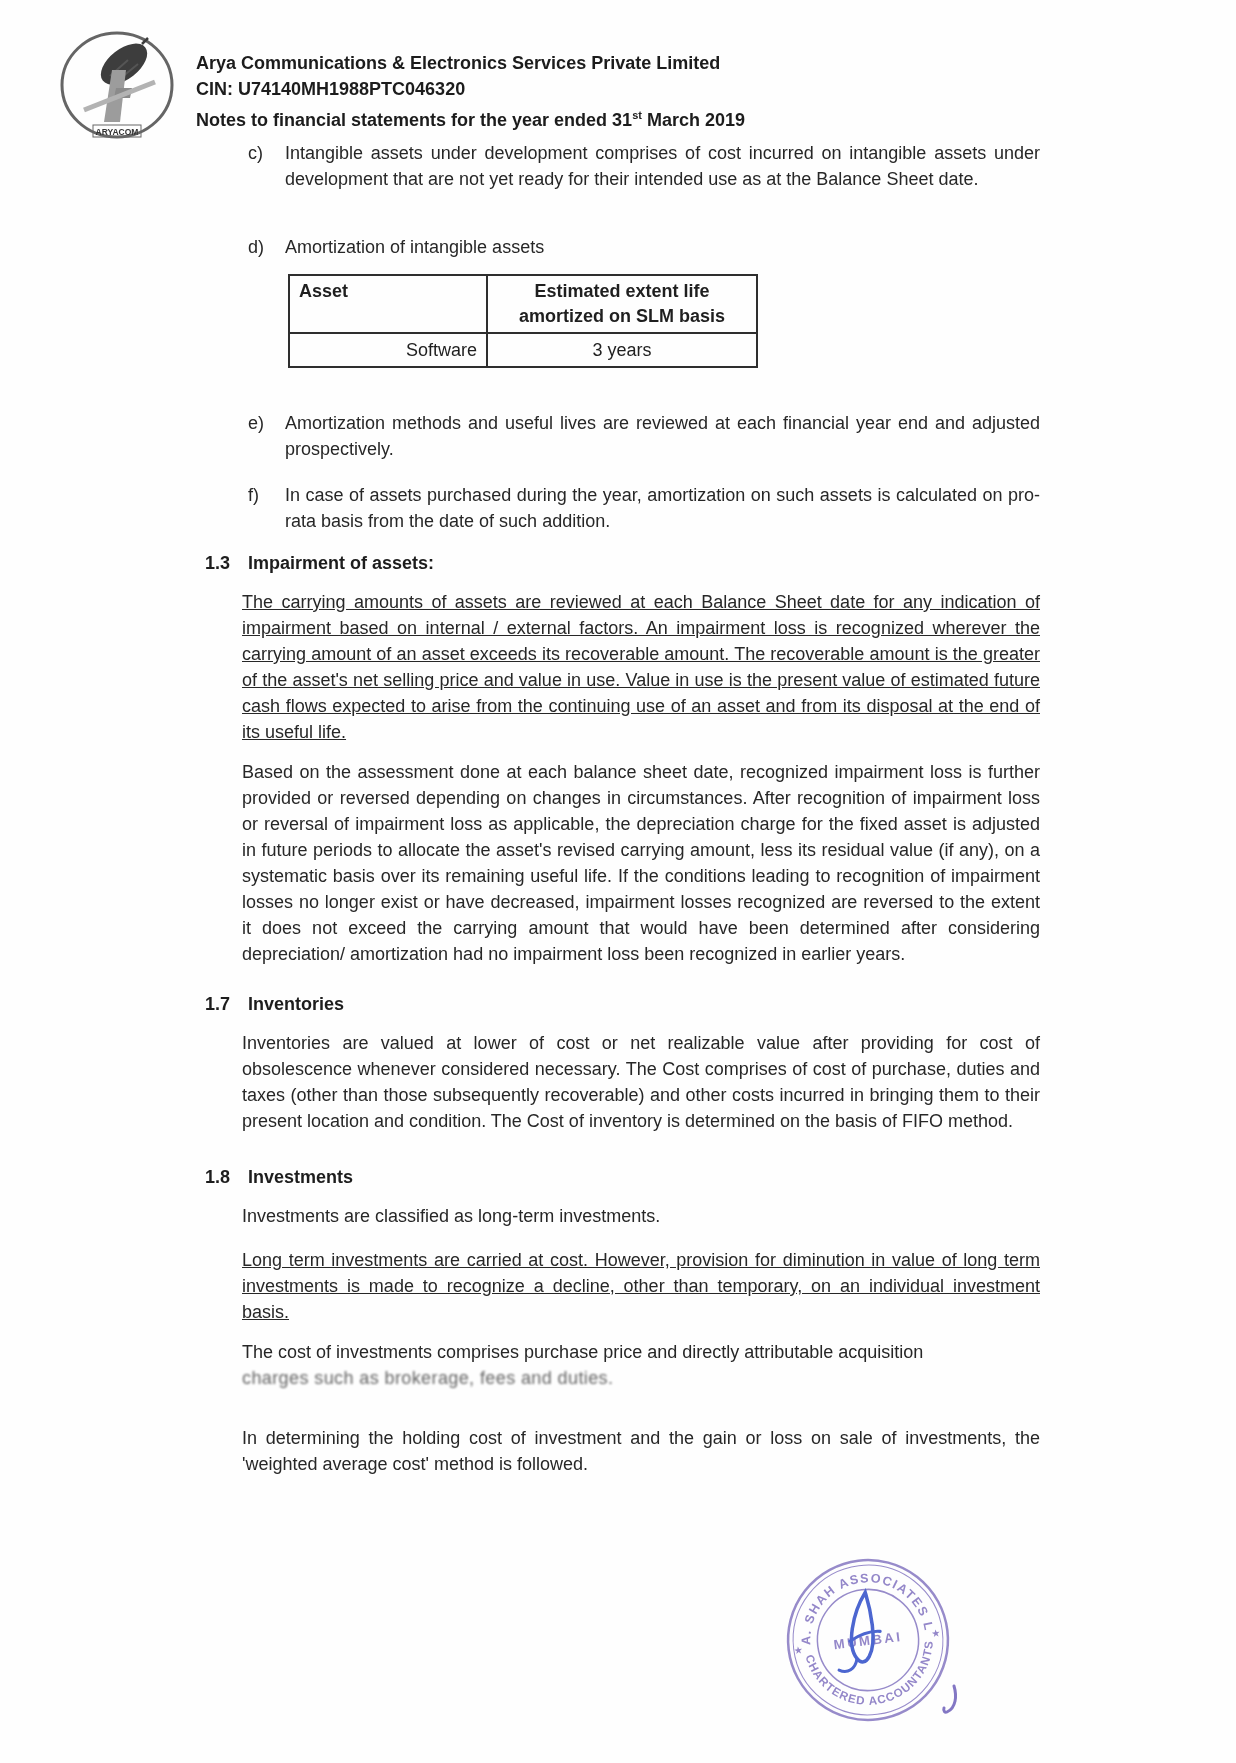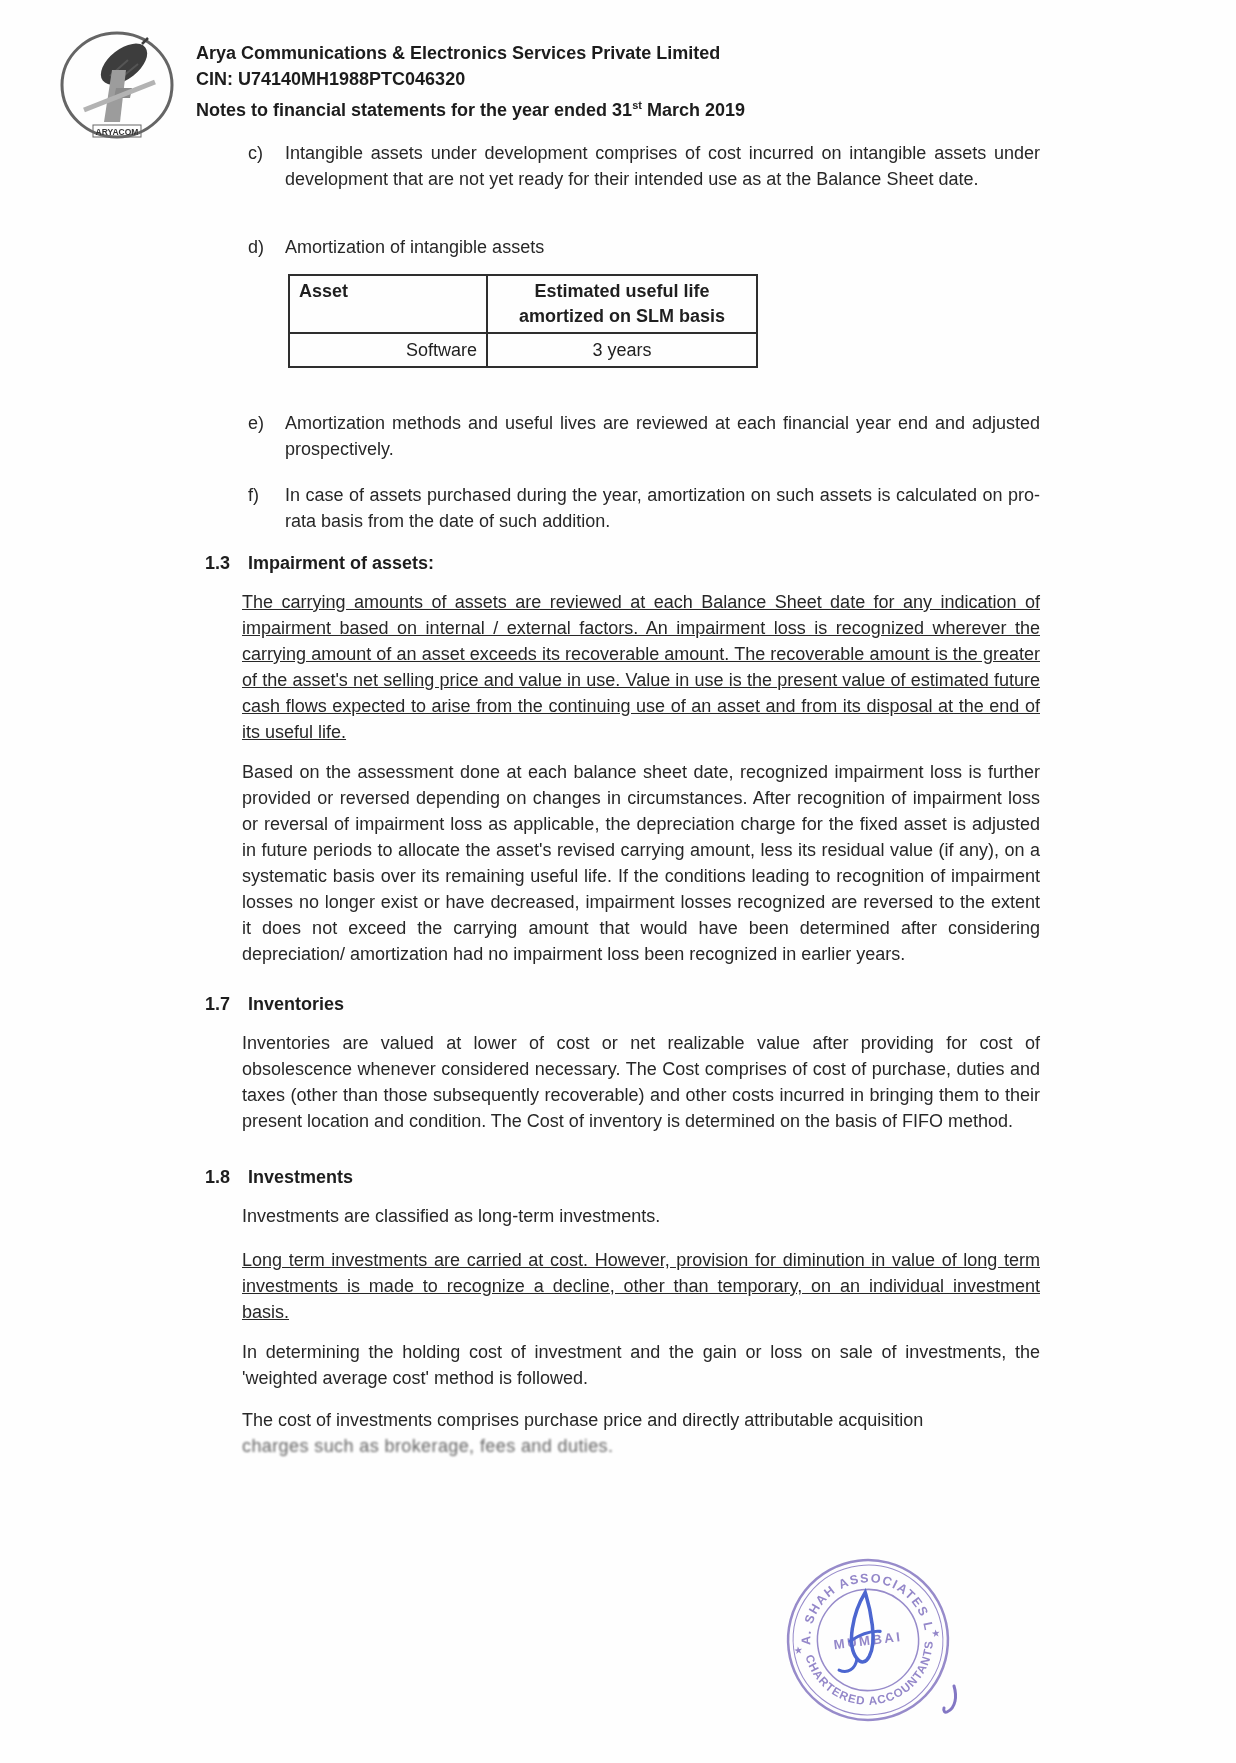--- a/index.html
+++ b/index.html
@@ -3,21 +3,21 @@
 <meta charset="utf-8">
 <style>
   html,body { margin:0; padding:0; background:#ffffff; }
   .page {
     position:relative; width:1236px; height:1763px; margin:0 auto;
     background:#fefefe; overflow:hidden;
     font-family:"Liberation Sans", sans-serif; color:#262626;
   }
   
   .logo { position:absolute; top:30px; left:58px; width:118px; height:112px; }
-  .header { position:absolute; top:40px; left:196px; font-weight:bold; font-size:18px; line-height:26px; color:#1c1c1c; }
+  .header { position:absolute; top:50px; left:196px; font-weight:bold; font-size:18px; line-height:26px; color:#1c1c1c; }
   .header sup { font-size:11px; }
   
   .content { position:absolute; top:140px; left:205px; width:835px; font-size:18px; line-height:26px; color:#272727; }
   .lettered { display:flex; margin-left:43px; }
   .lettered .lbl { flex:0 0 37px; }
   .lettered .txt { flex:1; text-align:justify; }
   .mb42 { margin-bottom:42px; } .mb20 { margin-bottom:20px; }
   table.amort { border-collapse:collapse; margin:14px 0 42px 83px; width:470px; color:#1f1f1f; }
   table.amort th, table.amort td { border:2px solid #2e2e2e; padding:3px 9px; }
   table.amort th { font-weight:bold; line-height:25px; }
@@ -74,21 +74,21 @@
 
     <div class="lettered">
       <span class="lbl">d)</span>
       <span class="txt">Amortization of intangible assets</span>
     </div>
 
     <table class="amort">
       <tbody>
           <tr>
         <th class="h-asset">Asset</th>
-        <th class="h-life">Estimated useful life amortized on SLM basis</th>
+        <th class="h-life">Estimated extent life amortized on SLM basis</th>
       </tr>
       <tr>
         <td class="c-asset">Software</td>
         <td class="c-life">3 years</td>
       </tr>
     </tbody>
       </table>
 
     <div class="lettered mb20">
       <span class="lbl">e)</span>
@@ -112,25 +112,25 @@
       <span>Inventories</span>
     </div>
     <div class="para">Inventories are valued at lower of cost or net realizable value after providing for cost of obsolescence whenever considered necessary. The Cost comprises of cost of purchase, duties and taxes (other than those subsequently recoverable) and other costs incurred in bringing them to their present location and condition. The Cost of inventory is determined on the basis of FIFO method.</div>
 
     <div class="sec-head sp2">
       <span class="sec-num">1.8</span>
       <span>Investments</span>
     </div>
     <div class="para gap18">Investments are classified as long-term investments.</div>
     <div class="para gap">Long term investments are carried at cost. However, provision for diminution in value of long term investments is made to recognize a decline, other than temporary, on an individual investment basis.</div>
-    <div class="para">In determining the holding cost of investment and the gain or loss on sale of investments, the 'weighted average cost' method is followed.</div>
     <div class="para gap32">
       <span>The cost of investments comprises purchase price and directly attributable acquisition</span>
       <span class="blurline">charges such as brokerage, fees and duties.</span>
     </div>
+    <div class="para">In determining the holding cost of investment and the gain or loss on sale of investments, the 'weighted average cost' method is followed.</div>
 
   </div>
 
   <svg class="stamp" viewBox="0 0 170 170">
     <defs>
       <path id="arcTop" d="M 28,85 A 57,57 0 0 1 142,85"></path>
       <path id="arcBot" d="M 21,85 A 64,64 0 0 0 149,85"></path>
     </defs>
     <circle cx="85" cy="85" r="79" stroke-width="2.5"></circle>
     <circle cx="85" cy="85" r="74" stroke-width="1"></circle>

